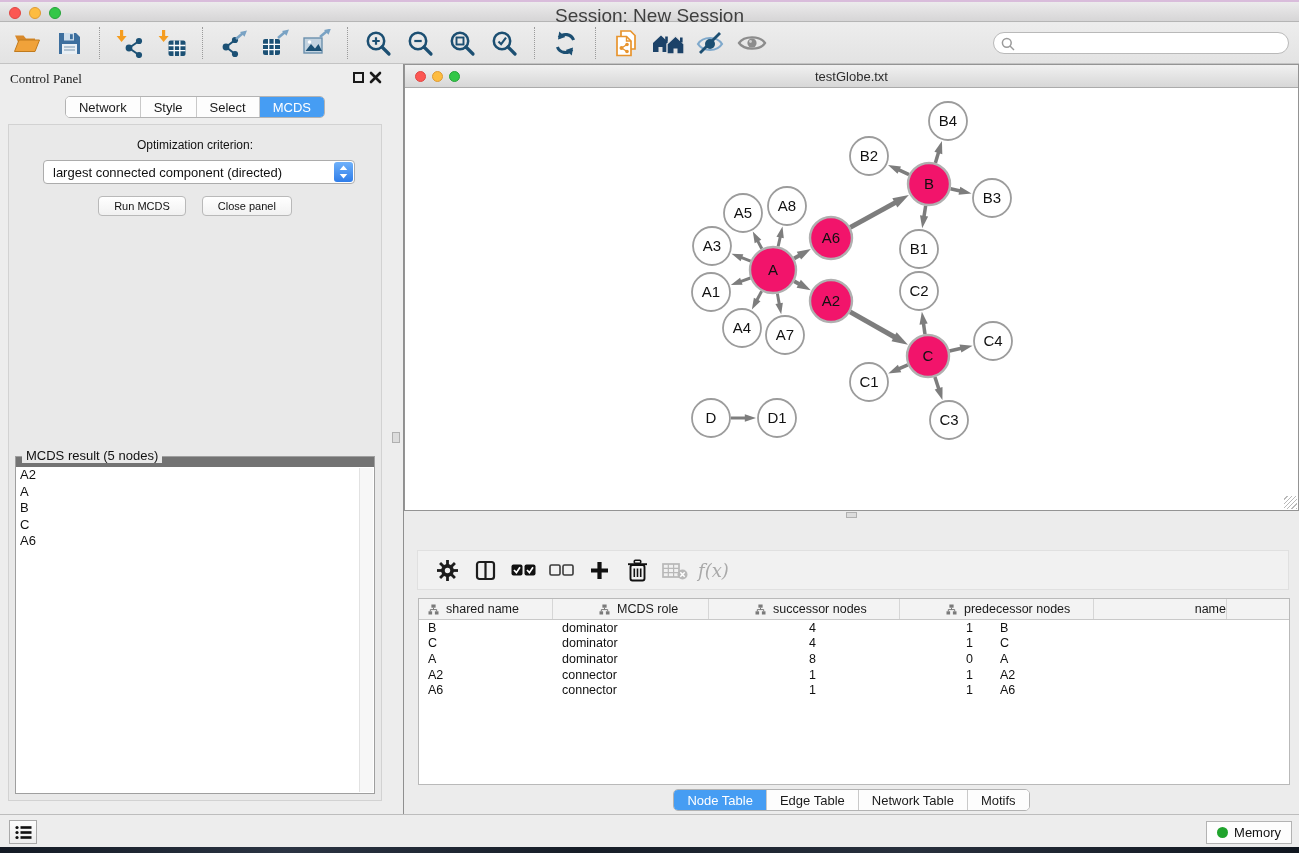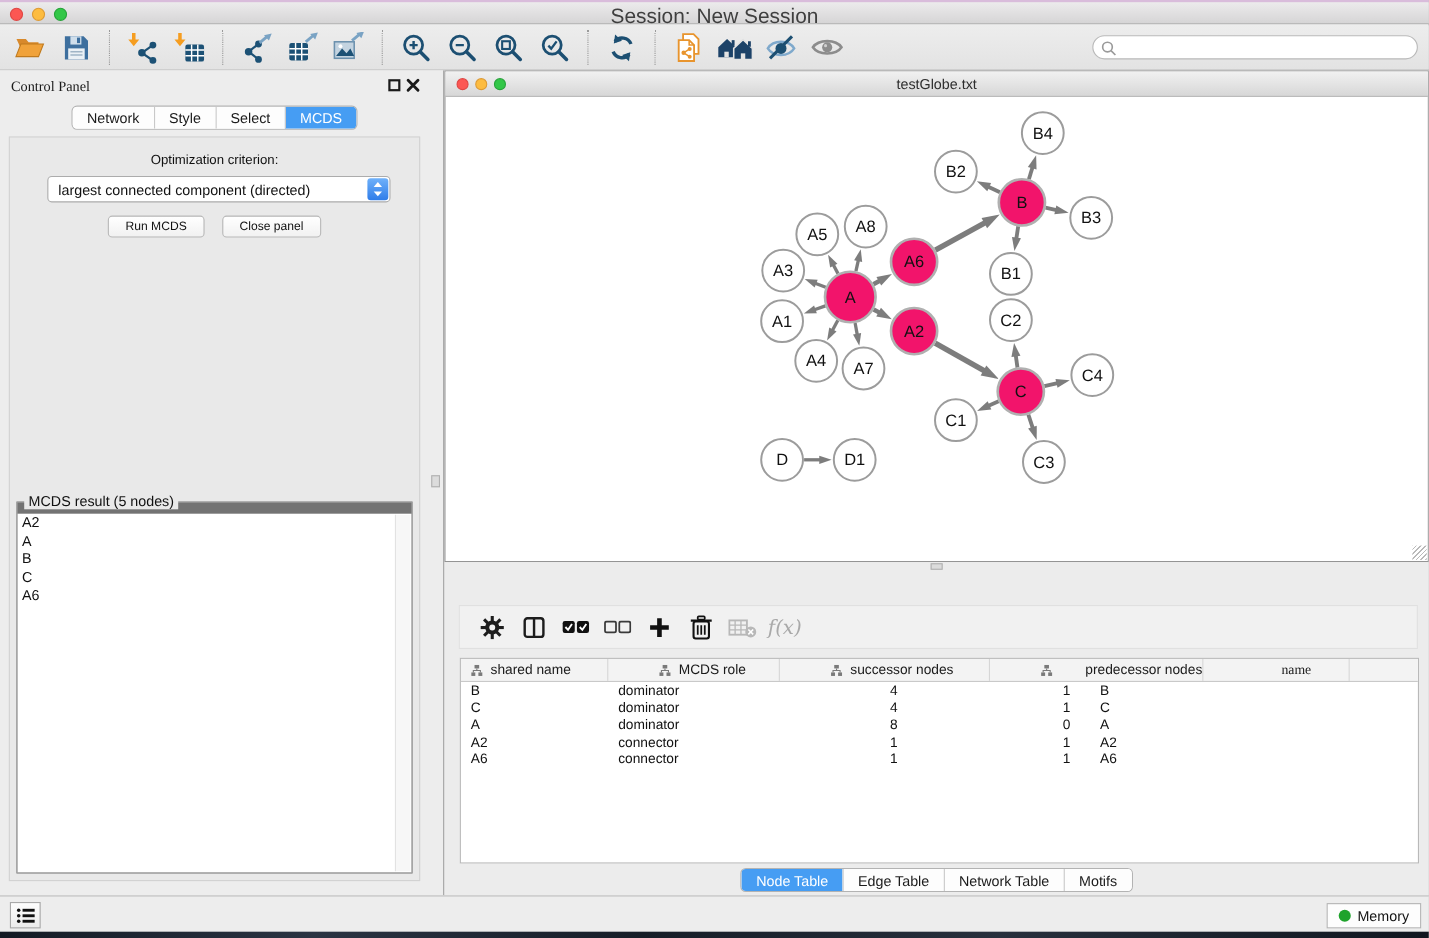--- a/index.html
+++ b/index.html
@@ -70,21 +70,21 @@
   .tp { position:absolute; left:404px; top:520px; width:895px; height:294px; background:#ececec; }
   .tp-header { position:relative; height:28px; }
   .tp-header .win-float { right:28px; } .tp-header .win-close { right:10px; }
   .tp-toolbar { position:absolute; top:30px; left:13px; right:10px; height:40px; background:#f1f1f1; border:1px solid #e0e0e0;
     display:flex; align-items:center; padding-left:10px; gap:0; }
   .tp-btn { border:0; background:transparent; width:38px; height:36px; display:flex; align-items:center; justify-content:center; padding:0; }
   .fx-label { font-family:"DejaVu Serif", serif; font-style:italic; font-size:18px; color:#a9a9a9; margin-left:4px; }
   .tp-table { position:absolute; top:78px; left:14px; right:9px; bottom:29px; background:#fff; border:1px solid #b9b9b9; overflow:hidden; }
   .thead { display:flex; height:21px; background:#f3f3f3; border-bottom:1px solid #c9c9c9;gap:37px; }
   .th { display:flex; align-items:center; gap:7px; padding-left:9px; font-size:12.5px; color:#1a1a1a; border-right:1px solid #d6d6d6; overflow:hidden; white-space:nowrap; }
-  .th.center { justify-content:center; padding-left:0;font-family:Liberation Serif, serif; }
+  .th.center { justify-content:flex-end; padding-left:0; }
   .th-fill { flex:1; border-right:0; }
   .tr { display:flex; height:15.6px; align-items:center; }
   .td { font-size:12.5px; color:#111; padding:0 9px; overflow:hidden; white-space:nowrap; }
   .td.right { text-align:right; padding-right:10px; }
   .td.name-col { padding-left:17px; }
   .tp-tabs { position:absolute; bottom:3px; left:0; right:0; display:flex; justify-content:center; }
 
   
   .status { position:absolute; left:0; right:0; top:814px; height:33px; background:#ededed; border-top:1px solid #bdbdbd; }
   .list-btn { position:absolute; left:9px; top:5px; width:28px; height:24px; background:linear-gradient(#fdfdfd,#ececec); border:1px solid #a9a9a9; display:flex; align-items:center; justify-content:center; padding:0; }
@@ -570,21 +570,21 @@
           </div>
           <div class="th" style="width: 154px;">
             <svg width="11" height="11" viewBox="0 0 11 11">
               <rect x="3.4" y="0.5" width="4.2" height="3.2" fill="#7a7a7a"></rect>
               <rect x="0.5" y="7.3" width="3.6" height="3.2" fill="#7a7a7a"></rect>
               <rect x="6.9" y="7.3" width="3.6" height="3.2" fill="#7a7a7a"></rect>
               <path d="M5.5 3.7 V5.6 M2.3 7.3 V5.6 H8.7 V7.3" stroke="#7a7a7a" fill="none" stroke-width="1"></path>
             </svg>
             <span>successor nodes</span>
           </div>
-          <div class="th" style="width: 157px; justify-content: space-between;">
+          <div class="th" style="width: 157px;">
             <svg width="11" height="11" viewBox="0 0 11 11">
               <rect x="3.4" y="0.5" width="4.2" height="3.2" fill="#7a7a7a"></rect>
               <rect x="0.5" y="7.3" width="3.6" height="3.2" fill="#7a7a7a"></rect>
               <rect x="6.9" y="7.3" width="3.6" height="3.2" fill="#7a7a7a"></rect>
               <path d="M5.5 3.7 V5.6 M2.3 7.3 V5.6 H8.7 V7.3" stroke="#7a7a7a" fill="none" stroke-width="1"></path>
             </svg>
             <span>predecessor nodes</span>
           </div>
           <div class="th center" style="width: 96px;">
             <span>name</span>

